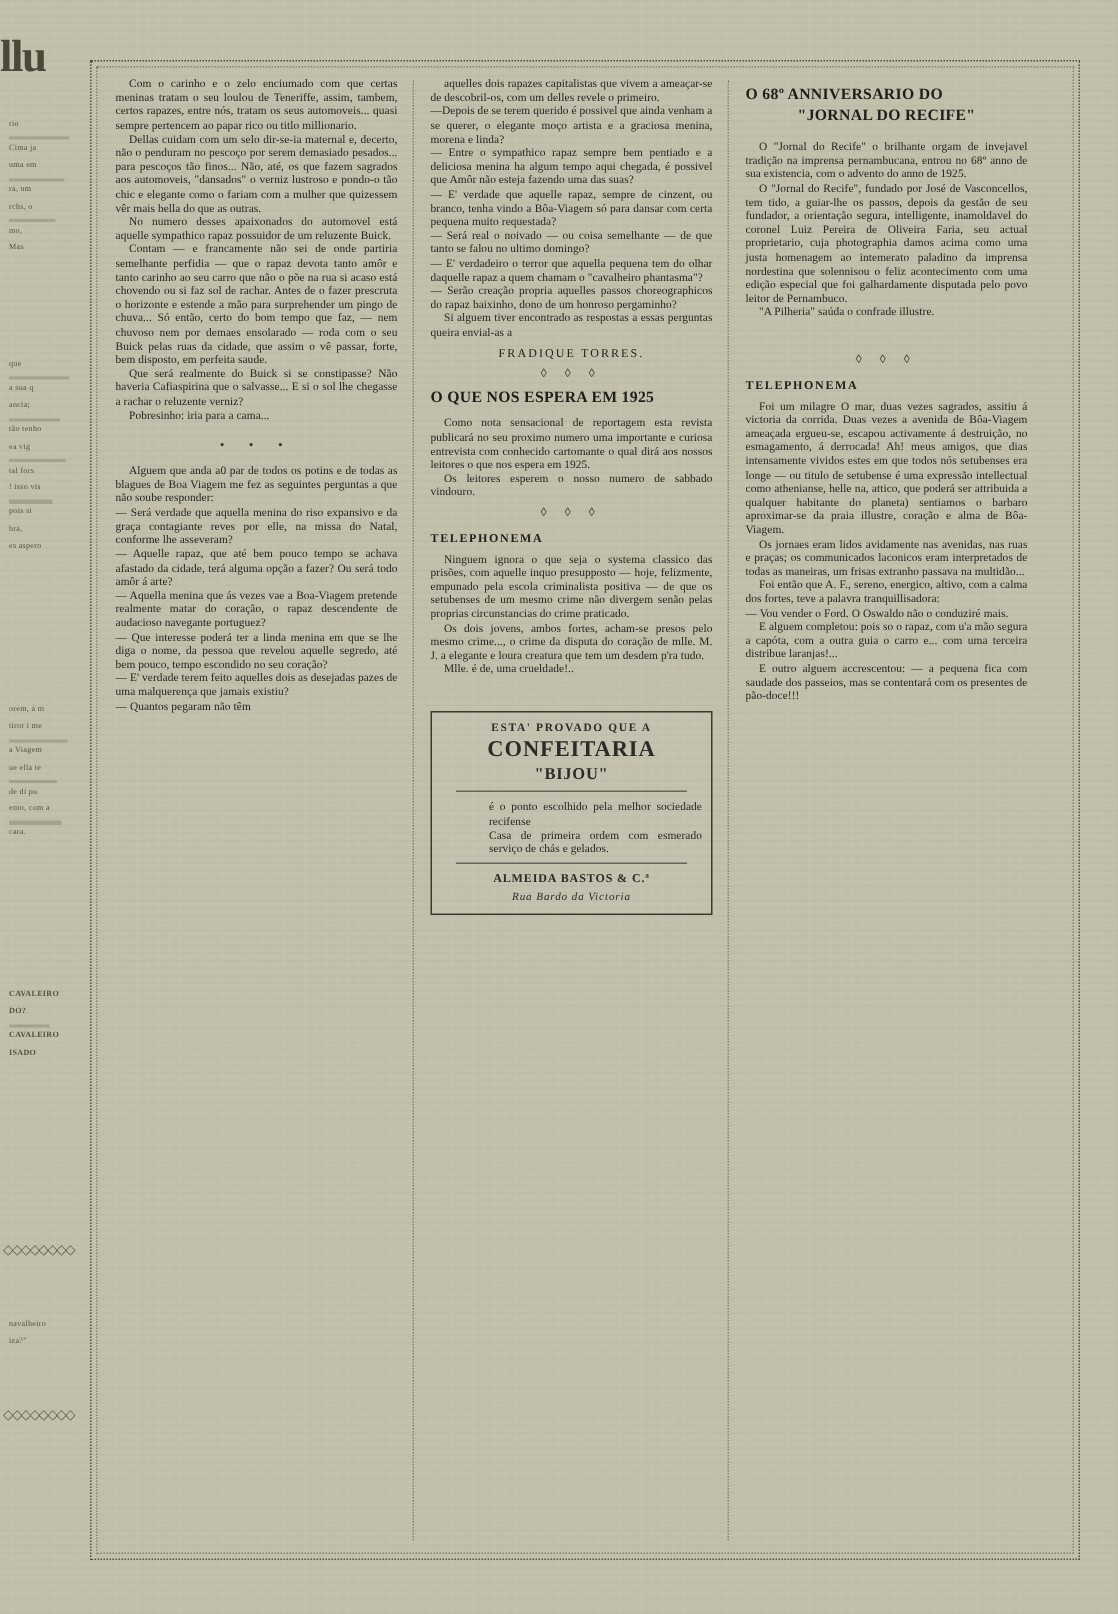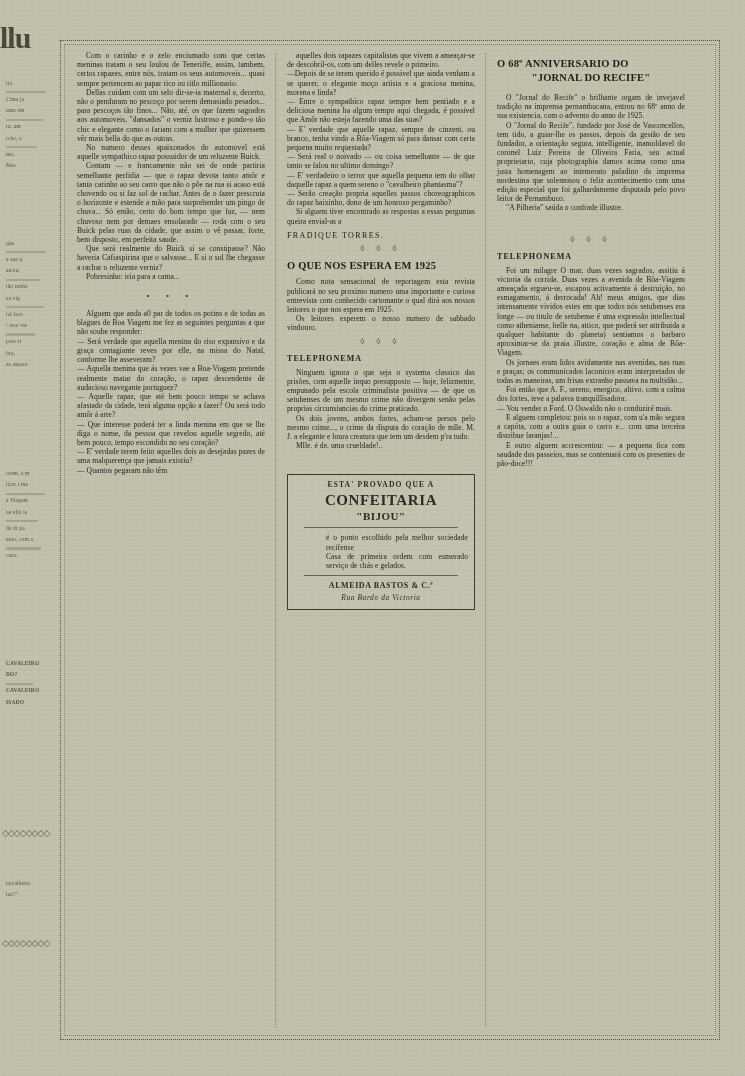--- a/index.html
+++ b/index.html
@@ -154,20 +154,21 @@
   .subhd {
     font-size: 8px;
     font-weight: bold;
     letter-spacing: 1.1px;
     margin: 8px 0 5px 0;
     color: #1d1d1a;
   }
   .signature {
     font-size: 8px;
     letter-spacing: 1.4px;
+    text-align: center;
     margin: 5px 0 2px 0;
     color: #20201d;
   }
   .dinkus {
     text-align: center;
     font-size: 8px;
     letter-spacing: 5px;
     margin: 4px 0 6px 0;
     color: #35352e;
   }
@@ -293,36 +294,36 @@
       <div class="col">
         <p class="body">Com o carinho e o zelo enciumado com que certas meninas tratam o seu loulou de Teneriffe, assim, tambem, certos rapazes, entre nós, tratam os seus automoveis... quasi sempre pertencem ao papar rico ou titlo millionario.</p>
         <p class="body">Dellas cuidam com um selo dir-se-ia maternal e, decerto, não o penduram no pescoço por serem demasiado pesados... para pescoços tão finos... Não, até, os que fazem sagrados aos automoveis, "dansados" o verniz lustroso e pondo-o tão chic e elegante como o fariam com a mulher que quizessem vêr mais bella do que as outras.</p>
         <p class="body">No numero desses apaixonados do automovel está aquelle sympathico rapaz possuidor de um reluzente Buick.</p>
         <p class="body">Contam — e francamente não sei de onde partiria semelhante perfidia — que o rapaz devota tanto amôr e tanto carinho ao seu carro que não o põe na rua si acaso está chovendo ou si faz sol de rachar. Antes de o fazer prescruta o horizonte e estende a mão para surprehender um pingo de chuva... Só então, certo do bom tempo que faz, — nem chuvoso nem por demaes ensolarado — roda com o seu Buick pelas ruas da cidade, que assim o vê passar, forte, bem disposto, em perfeita saude.</p>
         <p class="body">Que será realmente do Buick si se constipasse? Não haveria Cafiaspirina que o salvasse... E si o sol lhe chegasse a rachar o reluzente verniz?</p>
         <p class="body">Pobresinho: iria para a cama...</p>
         <div class="stars">• • •</div>
         <p class="body">Alguem que anda a0 par de todos os potins e de todas as blagues de Boa Viagem me fez as seguintes perguntas a que não soube responder:</p>
         <p class="body dash">— Será verdade que aquella menina do riso expansivo e da graça contagiante reves por elle, na missa do Natal, conforme lhe asseveram?</p>
+        <p class="body dash">— Aquelle rapaz, que até bem pouco tempo se achava afastado da cidade, terá alguma opção a fazer? Ou será todo amôr á arte?</p>
         <p class="body dash">— Aquella menina que ás vezes vae a Boa-Viagem pretende realmente matar do coração, o rapaz descendente de audacioso navegante portuguez?</p>
-        <p class="body dash">— Aquelle rapaz, que até bem pouco tempo se achava afastado da cidade, terá alguma opção a fazer? Ou será todo amôr á arte?</p>
         <p class="body dash">— Que interesse poderá ter a linda menina em que se lhe diga o nome, da pessoa que revelou aquelle segredo, até bem pouco, tempo escondido no seu coração?</p>
         <p class="body dash">— E' verdade terem feito aquelles dois as desejadas pazes de uma malquerença que jamais existiu?</p>
         <p class="body dash">— Quantos pegaram não têm</p>
       </div>
 
       <div class="colrule"></div>
 
       <div class="col">
         <p class="body">aquelles dois rapazes capitalistas que vivem a ameaçar-se de descobril-os, com um delles revele o primeiro.</p>
         <p class="body dash">—Depois de se terem querido é possivel que ainda venham a se querer, o elegante moço artista e a graciosa menina, morena e linda?</p>
         <p class="body dash">— Entre o sympathico rapaz sempre bem pentiado e a deliciosa menina ha algum tempo aqui chegada, é possivel que Amôr não esteja fazendo uma das suas?</p>
         <p class="body dash">— E' verdade que aquelle rapaz, sempre de cinzent, ou branco, tenha vindo a Bôa-Viagem só para dansar com certa pequena muito requestada?</p>
         <p class="body dash">— Será real o noivado — ou coisa semelhante — de que tanto se falou no ultimo domingo?</p>
-        <p class="body dash">— E' verdadeiro o terror que aquella pequena tem do olhar daquelle rapaz a quem sereno o "cavalheiro phantasma"?</p>
+        <p class="body dash">— E' verdadeiro o terror que aquella pequena tem do olhar daquelle rapaz a quem chamam o "cavalheiro phantasma"?</p>
         <p class="body dash">— Serão creação propria aquelles passos choreographicos do rapaz baixinho, dono de um honroso pergaminho?</p>
         <p class="body">Si alguem tiver encontrado as respostas a essas perguntas queira envial-as a</p>
         <div class="signature">FRADIQUE TORRES.</div>
         <div class="dinkus">◊ ◊ ◊</div>
         <div class="hdl">O QUE NOS ESPERA EM 1925</div>
         <p class="body">Como nota sensacional de reportagem esta revista publicará no seu proximo numero uma importante e curiosa entrevista com conhecido cartomante o qual dirá aos nossos leitores o que nos espera em 1925.</p>
         <p class="body">Os leitores esperem o nosso numero de sabbado vindouro.</p>
         <div class="dinkus">◊ ◊ ◊</div>
         <div class="subhd">TELEPHONEMA</div>
         <p class="body">Ninguem ignora o que seja o systema classico das prisões, com aquelle inquo presupposto — hoje, felizmente, empunado pela escola criminalista positiva — de que os setubenses de um mesmo crime não divergem senão pelas proprias circunstancias do crime praticado.</p>

